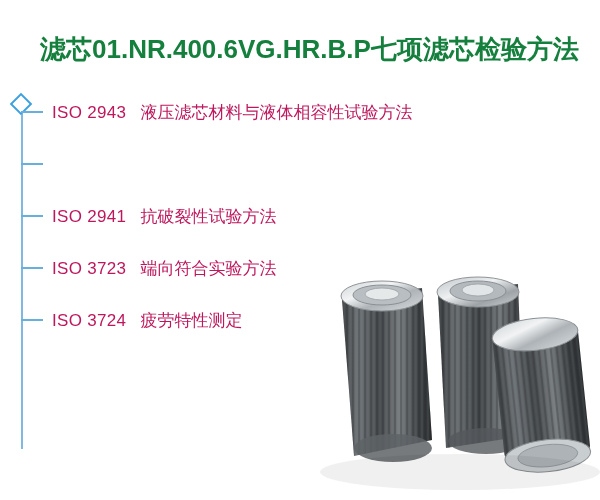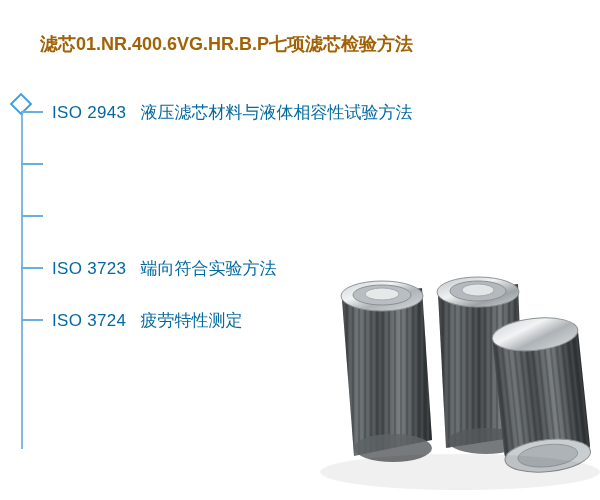--- a/index.html
+++ b/index.html
@@ -20,23 +20,23 @@
     background: #ffffff;
     overflow: hidden;
   }
 
   
   .title {
     position: absolute;
     left: 40px;
     top: 34px;
     width: 540px;
-    font-size: 18px;
+    font-size: 26px;
     font-weight: bold;
-    color: #a16207;
+    color: #15803d;
     letter-spacing: 0px;
     white-space: nowrap;
     line-height: 1.2;
   }
 
   
   .rail {
     position: absolute;
     left: 21px;
     top: 97px;
@@ -73,21 +73,21 @@
   }
   .dash {
     flex: 0 0 auto;
     width: 22px;
     height: 2px;
     background: #6aaedd;
     margin-right: 9px;
   }
   .item-text {
     font-size: 17px;
-    color: #0369a1;
+    color: #be185d;
     white-space: nowrap;
     line-height: 1;
   }
   .item-text .code {
     letter-spacing: 0.3px;
   }
 
   
   .photo {
     position: absolute;
@@ -184,20 +184,24 @@
         &nbsp;&nbsp;<span>液压滤芯材料与液体相容性试验方法</span>
       </span>
     </div>
 
     <div class="item">
       <span class="dash"></span>
     </div>
 
     <div class="item">
       <span class="dash"></span>
+      <span class="item-text">
+        <span class="code">ISO 2941</span>
+        &nbsp;&nbsp;<span>抗破裂性试验方法</span>
+      </span>
     </div>
 
     <div class="item">
       <span class="dash"></span>
       <span class="item-text">
         <span class="code">ISO 3723</span>
         &nbsp;&nbsp;<span>端向符合实验方法</span>
       </span>
     </div>
 

